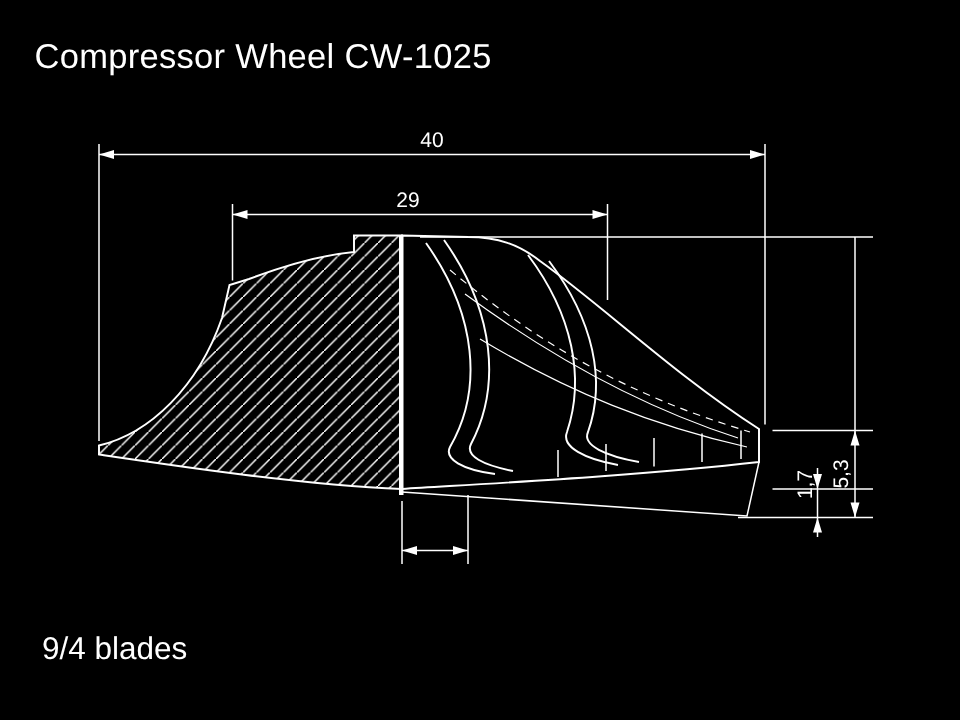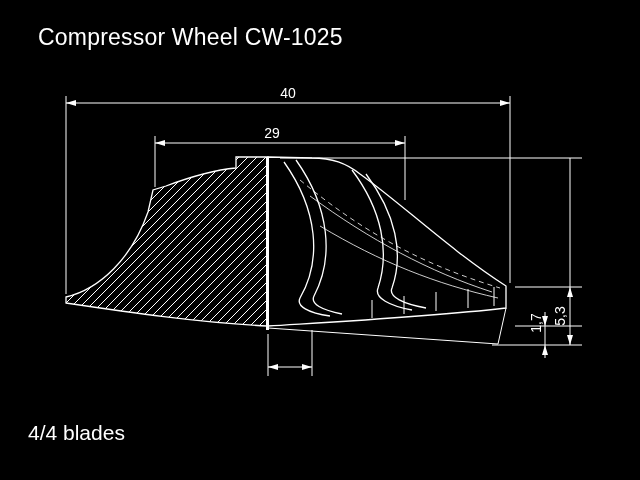--- a/index.html
+++ b/index.html
@@ -11,21 +11,21 @@
     position: relative;
     width: 640px;
     height: 480px;
     background: #000000;
     overflow: hidden;
     font-family: "Liberation Sans", sans-serif;
     color: #ffffff;
   }
   .title {
     position: absolute;
-    left: 38px;
+    left: 23px;
     top: 24px;
     font-size: 23px;
     font-weight: 400;
     letter-spacing: 0.2px;
     white-space: nowrap;
   }
   .footer {
     position: absolute;
     left: 28px;
     top: 421px;
@@ -113,14 +113,14 @@
       <text class="dimtext" x="541" y="323" text-anchor="middle" stroke="none" transform="rotate(-90 541 323)">1,7</text>
     </g>
 
     <g stroke="#ffffff" stroke-width="1" fill="none">
       <path d="M 268 334 V 376 M 312 330 V 376"></path>
       <path d="M 268 367 H 312"></path>
       <path fill="#ffffff" stroke="none" d="M 268 367 l 10 -3 v 6 z M 312 367 l -10 -3 v 6 z"></path>
     </g>
   </svg>
 
-  <div class="footer">4/4 blades</div>
+  <div class="footer">9/4 blades</div>
 </div>
 
 </body></html>

